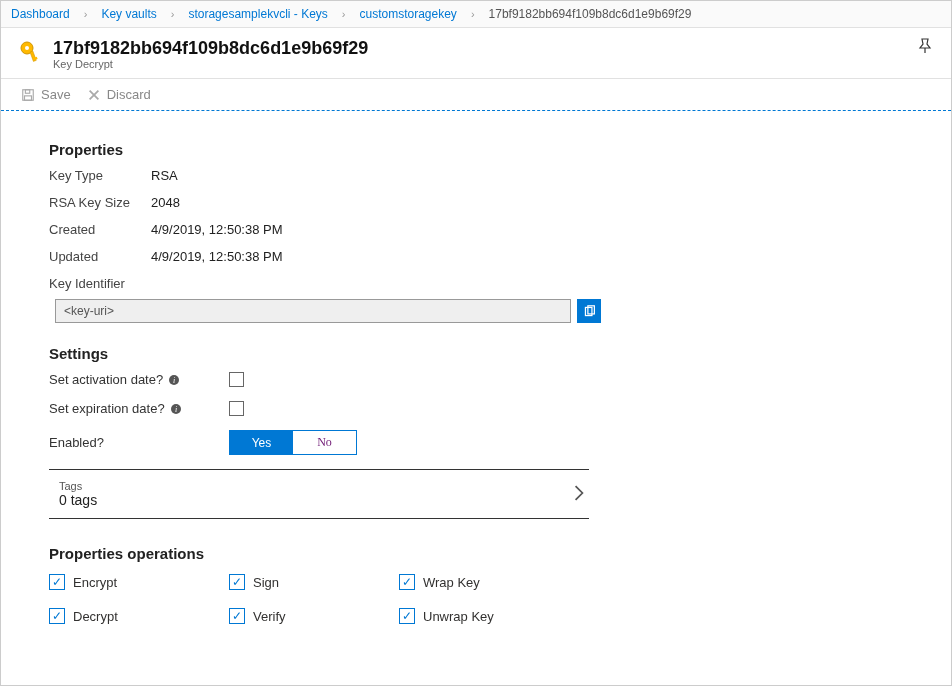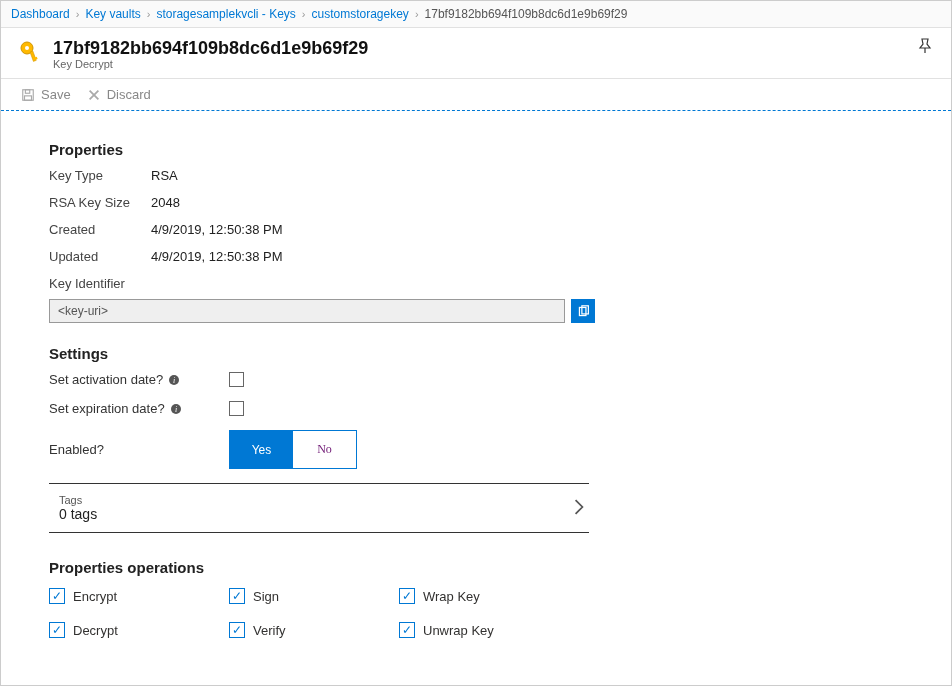--- a/index.html
+++ b/index.html
@@ -13,21 +13,21 @@
     overflow: hidden;
     border: 1px solid #ccc;
   }
   .breadcrumb {
     padding: 6px 10px;
     font-size: 12px;
     border-bottom: 1px solid #e1e1e1;
     color: #555;
     display: flex;
     align-items: center;
-    gap: 6px;
+    gap: 14px;
     background: #fafafa;
   }
   .breadcrumb a { color: #0078d4; text-decoration: none; cursor: pointer; }
   .breadcrumb .sep { color: #999; font-size: 11px; }
   .breadcrumb .current { color: #555; }
 
   .title-bar {
     display: flex;
     align-items: flex-start;
     padding: 10px 18px 8px 18px;
@@ -62,34 +62,35 @@
   .kid-label { margin-top: 6px; margin-bottom: 8px; font-size: 13px; color: #444; }
   .kid-row { display: flex; align-items: stretch; margin-bottom: 22px; }
   .kid-input {
     flex: 0 0 516px;
     height: 24px;
     border: 1px solid #999;
     background: #efefef;
     padding: 2px 8px;
     font-size: 12px;
     color: #555;
+    margin-left: 6px;
   }
   .copy-btn {
     width: 24px; height: 24px;
     background: #0078d4; color: #fff;
     display: flex; align-items: center; justify-content: center;
     margin-left: 6px; cursor: pointer;
   }
 
   .setting-row { display: flex; align-items: center; margin-bottom: 14px; font-size: 13px; }
   .setting-label { display: flex; align-items: center; gap: 5px; width: 180px; color: #333; }
   .info-icon { width: 12px; height: 12px; color: #555; cursor: pointer; }
   .chk { width: 15px; height: 15px; border: 1px solid #666; background: #fff; cursor: pointer; }
 
-  .toggle { display: flex; border: 1px solid #0078d4; width: 128px; height: 39px; font-size: 12px; }
+  .toggle { display: flex; border: 1px solid #0078d4; width: 128px; height: 25px; font-size: 12px; }
   .toggle > div { flex: 1; display: flex; align-items: center; justify-content: center; cursor: pointer; }
   .toggle .on { background: #0078d4; color: #fff; }
   .toggle .off { background: #fff; color: #701a75; font-family: Liberation Serif, serif; }
 
   .tags-row {
     margin-top: 14px;
     border-top: 1px solid #333;
     border-bottom: 1px solid #333;
     padding: 10px 4px 10px 10px;
     display: flex; align-items: center; cursor: pointer;

